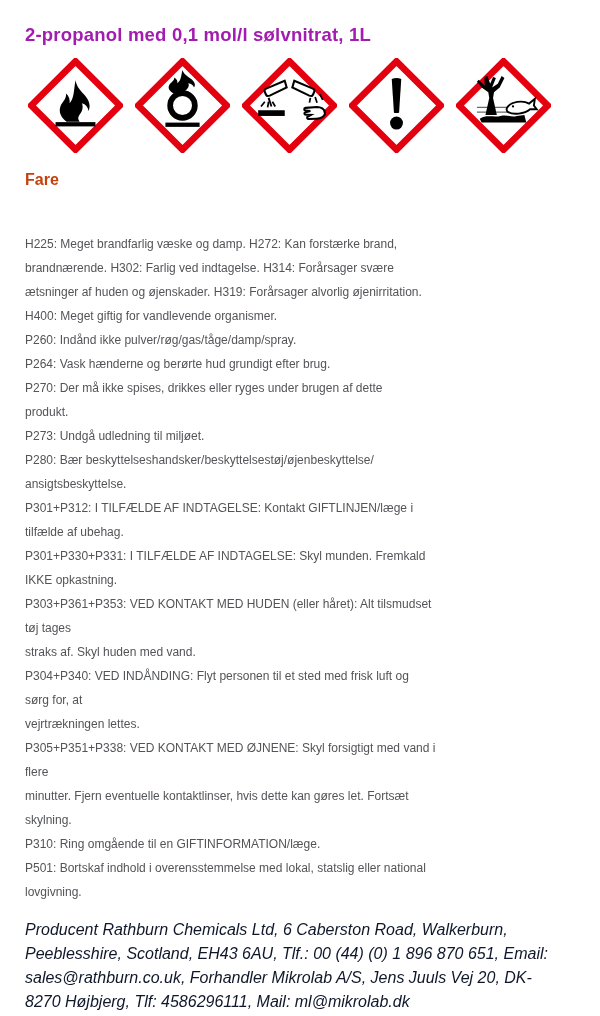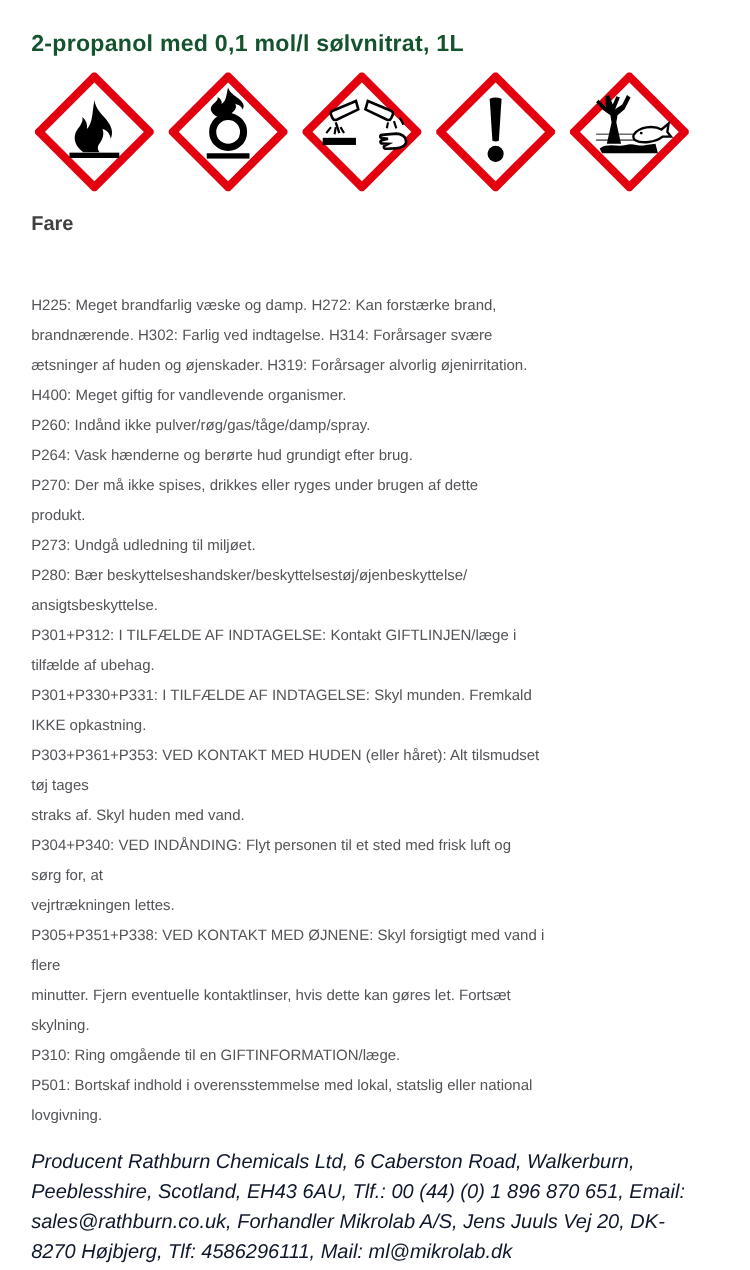--- a/index.html
+++ b/index.html
@@ -11,41 +11,41 @@
     overflow: hidden;
   }
   .label {
     padding: 22px 10px 0 25px;
   }
   .product-title {
     margin: 0;
     font-size: 18.5px;
     font-weight: 700;
     letter-spacing: 0.2px;
-    color: #14532d;
+    color: #a21caf;
     line-height: 26px;
   }
   .picto-row {
     display: flex;
     gap: 12px;
     margin-top: 10px;
     margin-left: 3px;
   }
   .picto { width: 95px; height: 95px; display: block; }
   .picto .frame {
     fill: #ffffff;
     stroke: #E3000F;
     stroke-width: 7;
     stroke-linejoin: miter;
   }
   .signal-word {
     margin-top: 15px;
     font-size: 16px;
     font-weight: 700;
-    color: #404040;
+    color: #c2410c;
     line-height: 24px;
   }
   .statements {
     font-size: 12px;
     color: #525457;
     line-height: 24px;
     white-space: pre;
     margin-top: 40px;
   }
   .manufacturer {

